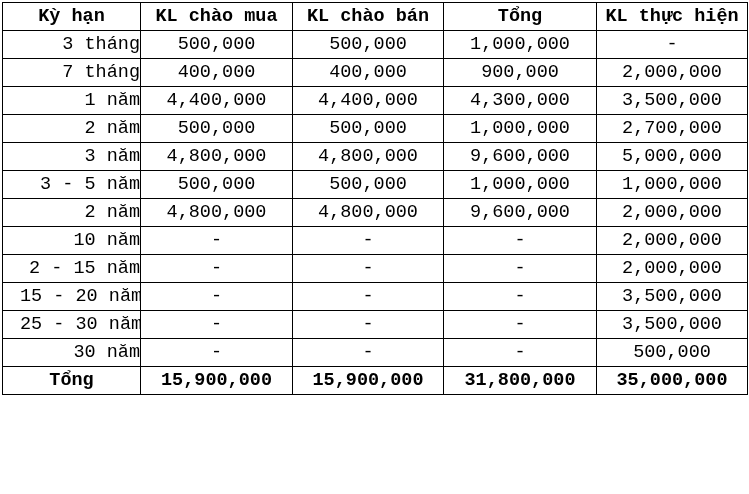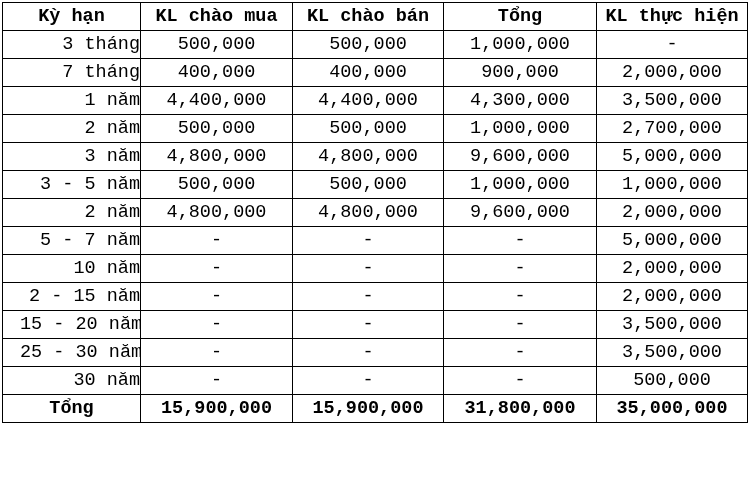--- a/index.html
+++ b/index.html
@@ -124,27 +124,20 @@
       <td class="num c-exec">1,000,000</td>
     </tr>
     <tr>
       <td class="term">2 năm</td>
       <td class="num c-bid">4,800,000</td>
       <td class="num c-ask">4,800,000</td>
       <td class="num c-total">9,600,000</td>
       <td class="num c-exec">2,000,000</td>
     </tr>
     <tr>
-      <td class="term">5 - 7 năm</td>
-      <td class="num c-bid">-</td>
-      <td class="num c-ask">-</td>
-      <td class="num c-total">-</td>
-      <td class="num c-exec">5,000,000</td>
-    </tr>
-    <tr>
       <td class="term">10 năm</td>
       <td class="num c-bid">-</td>
       <td class="num c-ask">-</td>
       <td class="num c-total">-</td>
       <td class="num c-exec">2,000,000</td>
     </tr>
     <tr>
       <td class="term">2 - 15 năm</td>
       <td class="num c-bid">-</td>
       <td class="num c-ask">-</td>

